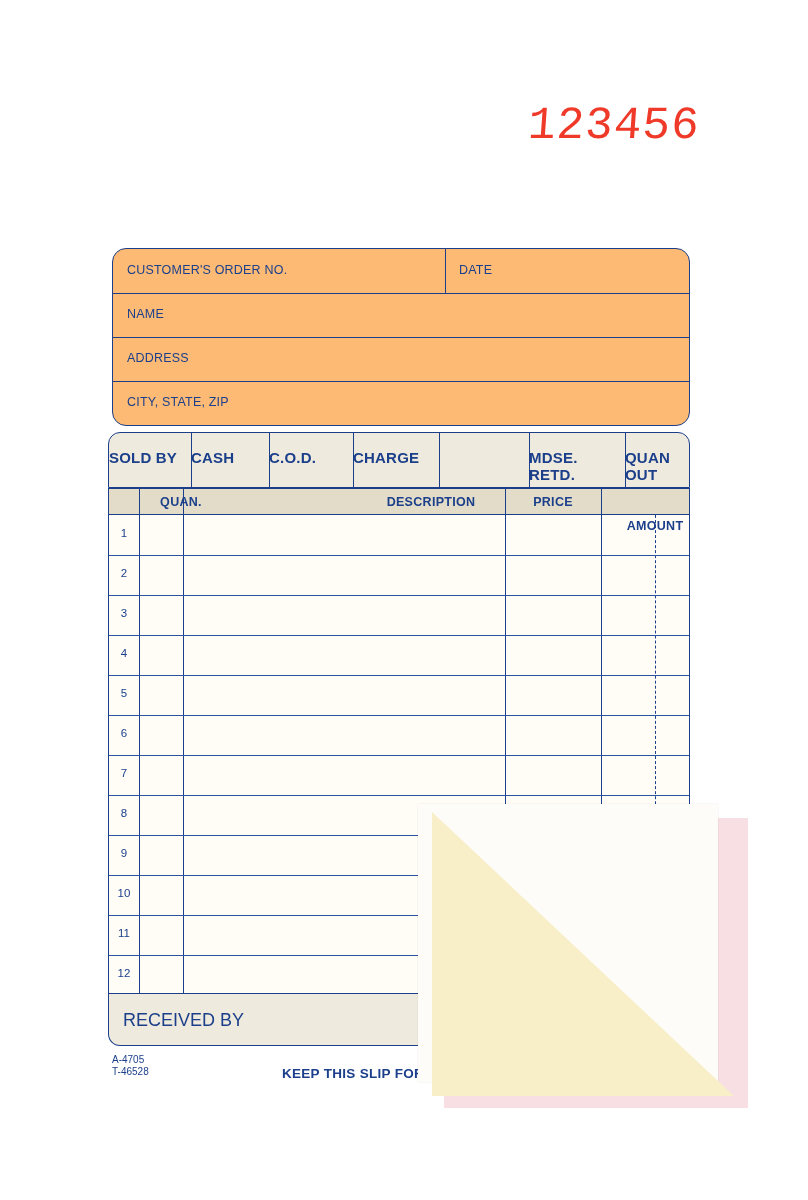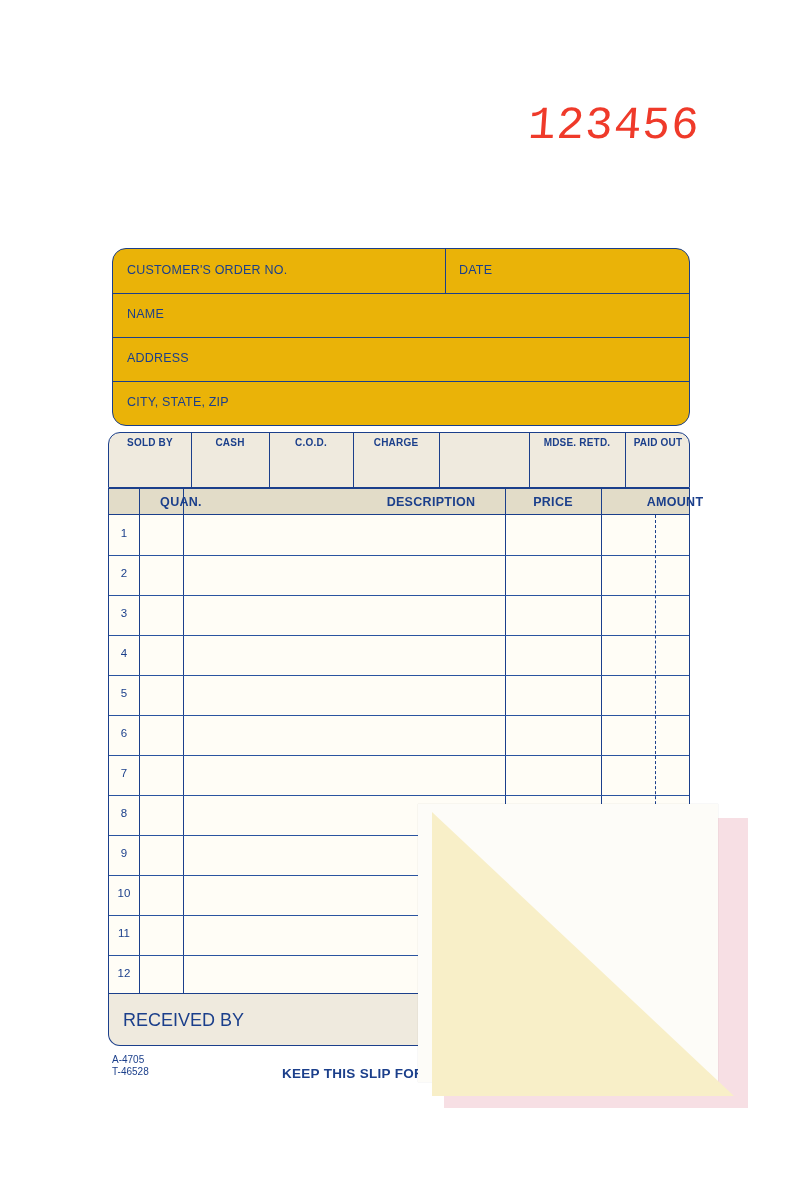--- a/index.html
+++ b/index.html
@@ -40,21 +40,21 @@
   
   .top-block {
     position: absolute;
     left: 8px;
     top: 0;
     width: 578px;
     height: 178px;
     border: 1.6px solid #1b3f8b;
     border-radius: 14px;
     box-sizing: border-box;
-    background: #eab308;
+    background: #fdba74;
     text-align: center;
   }
   .row-line {
     position: absolute;
     left: 0;
     width: 100%;
     height: 0;
     border-top: 1.4px solid #1b3f8b;
   }
   .vert-line {
@@ -85,25 +85,24 @@
   }
   .soldby-cell {
     position: absolute;
     top: 0;
     height: 100%;
     box-sizing: border-box;
     display: block;
   }
   .soldby-cell .cap {
     position: absolute;
-    top: 4px;
+    top: 16px;
     left: 0;
     width: 100%;
-    text-align: center;
-    font-size: 10px;
+    font-size: 15px;
     font-weight: bold;
     color: #1b3f8b;
     letter-spacing: 0.2px;
   }
   .soldby-sep {
     position: absolute;
     top: 0;
     width: 0;
     height: 100%;
     border-left: 1.4px solid #1b3f8b;
@@ -290,30 +289,30 @@
     <div class="soldby-cell" style="left:244px; width:86px;">
       <span class="cap">CHARGE</span>
     </div>
     <div class="soldby-sep" style="left:330px;"></div>
     <div class="soldby-sep" style="left:420px;"></div>
     <div class="soldby-cell" style="left:420px; width:96px;">
       <span class="cap">MDSE. RETD.</span>
     </div>
     <div class="soldby-sep" style="left:516px;"></div>
     <div class="soldby-cell" style="left:516px; width:66px;">
-      <span class="cap">PAID OUT</span>
+      <span class="cap">QUAN OUT</span>
     </div>
   </div>
 
   <div class="items-block">
     <div class="items-head">
       <span class="cap" style="left:0px; width:144px;">QUAN.</span>
       <span class="cap" style="left:144px; width:356px;">DESCRIPTION</span>
       <span class="cap" style="left:396px; width:96px;">PRICE</span>
-      <span class="cap" style="left:512px; width:108px;">AMOUNT</span>
+      <span class="cap" style="left:492px; width:108px;margin-top:24px;">AMOUNT</span>
     </div>
 
     <div class="col-sep" style="left:30px;"></div>
     <div class="col-sep" style="left:74px;"></div>
     <div class="col-sep" style="left:396px;"></div>
     <div class="col-sep" style="left:492px;"></div>
     <div class="col-sep dotted" style="left:546px; top:26px; height:480px;"></div>
 
     <div class="item-row-line" style="top:66px;"></div>
     <div class="item-row-line" style="top:106px;"></div>

